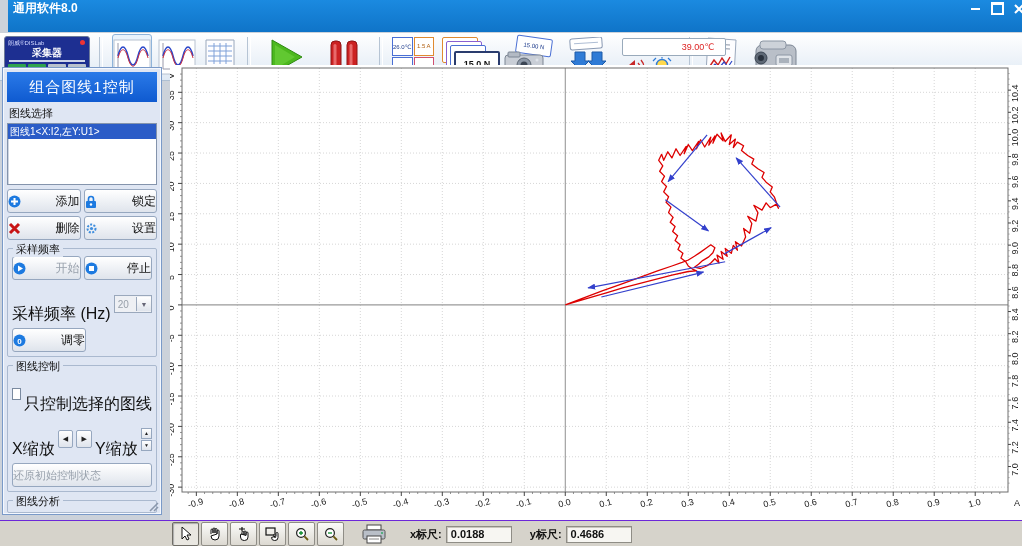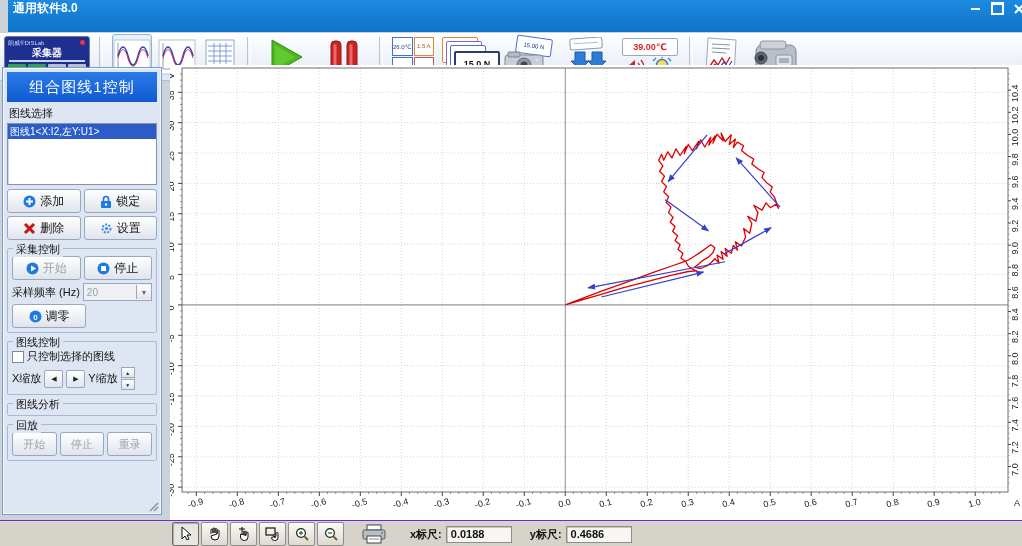--- a/index.html
+++ b/index.html
@@ -38,40 +38,40 @@
   .stacked{position:relative;width:58px;height:40px;}
   .stacked .card{position:absolute;border-radius:2px;border:1px solid;background:#fff;}
   .stacked .k1{left:2px;top:0;width:34px;height:24px;border-color:#e08a30;}
   .stacked .k2{left:6px;top:4px;width:34px;height:24px;border-color:#8a5fd0;}
   .stacked .k3{left:10px;top:8px;width:34px;height:24px;border-color:#4a6fd4;}
   .stacked .front{position:absolute;left:14px;top:14px;width:42px;height:22px;background:#fff;border:2px solid #2a3c6e;border-radius:2px;font-size:9px;font-weight:bold;color:#111;display:flex;align-items:center;justify-content:center;white-space:nowrap;}
   .camicon{position:relative;width:50px;height:40px;}
   .camicon .cardA{position:absolute;right:2px;top:0;width:34px;height:16px;background:#fff;border:1px solid #4a6fd4;border-radius:2px;font-size:6px;color:#23408f;display:flex;align-items:center;justify-content:center;transform:rotate(8deg);white-space:nowrap;}
   .updown{position:relative;width:52px;height:40px;}
   .tempicon{position:relative;width:62px;height:40px;}
-  .tempicon .disp{position:absolute;left:4px;top:1px;width:54px;height:16px;background:#fff;border:1px solid #9ab;border-radius:2px;font-size:9px;font-weight:bold;color:#d22;display:flex;align-items:center;justify-content:center;white-space:nowrap;}
+  .tempicon .disp{position:absolute;left:4px;top:1px;width:54px;height:16px;background:#fff;border:1px solid #9ab;border-radius:2px;font-size:9px;font-weight:normal;color:#d22;display:flex;align-items:center;justify-content:center;white-space:nowrap;padding-left:48px;}
   
   .chartwrap{position:absolute;left:170px;top:65px;width:852px;height:455px;background:#fff;}
   svg text{font-family:"Liberation Sans","DejaVu Sans",sans-serif;}
   
   .panel{position:absolute;left:2px;top:67px;width:160px;height:448px;background:#dfe6f3;border:1px solid #7a9ac8;box-shadow:inset 0 0 0 1px #f4f8ff;padding:4px;box-sizing:border-box;overflow:hidden;}
   .phead{height:30px;background:linear-gradient(#2a7ae8,#0f5ad0);color:#fff;font-size:15px;font-weight:normal;text-align:center;line-height:30px;letter-spacing:1px;}
   .plabel{font-size:11px;color:#111;margin:4px 0 2px 2px;}
   .listbox{height:60px;background:#fff;border:1px solid #8494ac;box-shadow:inset 1px 1px 0 #cfd6e2;overflow:hidden;}
   .listbox .item{height:15px;line-height:15px;font-size:10px;padding-left:2px;background:#2b5cc7;color:#fff;white-space:nowrap;}
   .btngrid{display:grid;grid-template-columns:1fr 1fr;gap:3px;margin-top:4px;}
-  .b3{background:linear-gradient(#ffffff,#dfe4ec);border:1px solid #96a7bf;border-radius:3px;font-size:12px;color:#111;display:flex;align-items:center;justify-content:center;gap:4px;height:22px;cursor:default;}
+  .b3{background:linear-gradient(#ffffff,#dfe4ec);border:1px solid #96a7bf;border-radius:3px;font-size:12px;color:#111;display:flex;align-items:center;justify-content:space-between;gap:4px;height:22px;cursor:default;}
   .b3.dis{color:#99a2ad;}
   .b3 svg{flex:none;}
   .grp{border:1px solid #aab9cf;border-radius:2px;margin-top:8px;position:relative;padding:7px 4px 4px 4px;}
   .grp>.gt{position:absolute;top:-7px;left:5px;background:#dfe6f3;padding:0 3px;font-size:11px;color:#111;}
   .row{display:flex;align-items:center;gap:3px;margin-top:3px;}
   .row:first-of-type{margin-top:0;}
   .half{flex:1;}
-  .lbl11{font-size:11px;color:#111;white-space:nowrap;}
+  .lbl11{font-size:16px;color:#111;white-space:nowrap;margin-top:21px;}
   .combo{flex:1;height:16px;background:#eef0f4;border:1px solid #9aa8bc;display:flex;align-items:center;}
   .combo .val{flex:1;font-size:10px;color:#98a0aa;padding-left:3px;}
   .combo .da{width:14px;height:14px;background:linear-gradient(#fff,#dfe4ec);border-left:1px solid #9aa8bc;font-size:7px;color:#667;display:flex;align-items:center;justify-content:center;}
   .arrbtn{width:17px;height:16px;background:linear-gradient(#fff,#dfe4ec);border:1px solid #96a7bf;border-radius:2px;font-size:7px;color:#222;display:flex;align-items:center;justify-content:center;}
   .spin{width:14px;display:flex;flex-direction:column;gap:1px;}
   .spin .sb{height:9px;background:linear-gradient(#fff,#dfe4ec);border:1px solid #96a7bf;font-size:5px;color:#222;display:flex;align-items:center;justify-content:center;}
   .chk{width:10px;height:10px;background:#fff;border:1px solid #7a8aa0;}
   .grip{position:absolute;right:2px;bottom:2px;}
   
   .bottombar{position:absolute;left:0;top:520px;width:1022px;height:26px;background:#d6d3cb;border-top:1px solid #6d28d9;display:flex;align-items:center;}
@@ -280,21 +280,21 @@
       <div class="b3">
         <svg width="13" height="13">
             <circle cx="6.5" cy="6.5" r="4" fill="none" stroke="#3f8ede" stroke-width="2" stroke-dasharray="2 1.4"></circle>
             <circle cx="6.5" cy="6.5" r="1.6" fill="#3f8ede"></circle>
           </svg>
         <span>设置</span>
       </div>
     </div>
 
     <div class="grp">
-      <span class="gt">采集控制</span>
+      <span class="gt">采样频率</span>
       <div class="row">
         <div class="b3 dis half">
           <svg width="13" height="13">
               <circle cx="6.5" cy="6.5" r="6" fill="#1d7ae0"></circle>
               <polygon points="5,3.5 10,6.5 5,9.5" fill="#fff"></polygon>
             </svg>
           <span>开始</span>
         </div>
         <div class="b3 half">
           <svg width="13" height="13">
@@ -330,20 +330,25 @@
       </div>
       <div class="row">
         <span class="lbl11">X缩放</span>
         <span class="arrbtn">◀</span>
         <span class="arrbtn">▶</span>
         <span class="lbl11">Y缩放</span>
         <span class="spin">
           <span class="sb">▲</span>
           <span class="sb">▼</span>
         </span>
+      </div>
+      <div class="row">
+        <div class="b3 dis half" style="font-size:11px">
+          <span>还原初始控制状态</span>
+        </div>
       </div>
     </div>
 
     <div class="grp">
       <span class="gt">图线分析</span>
     </div>
 
     <div class="grp">
       <span class="gt">回放</span>
       <div class="row">

